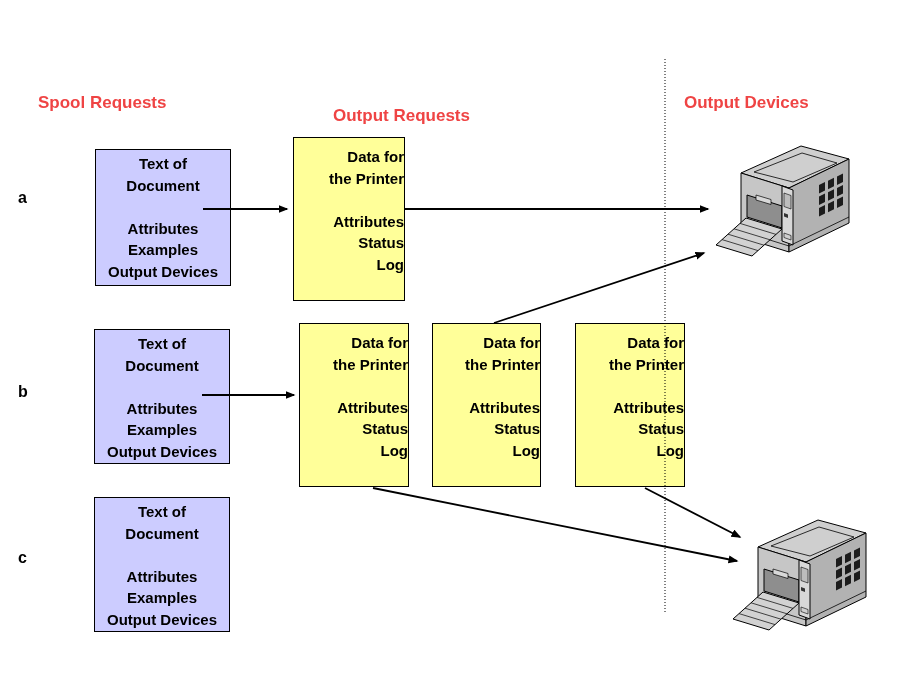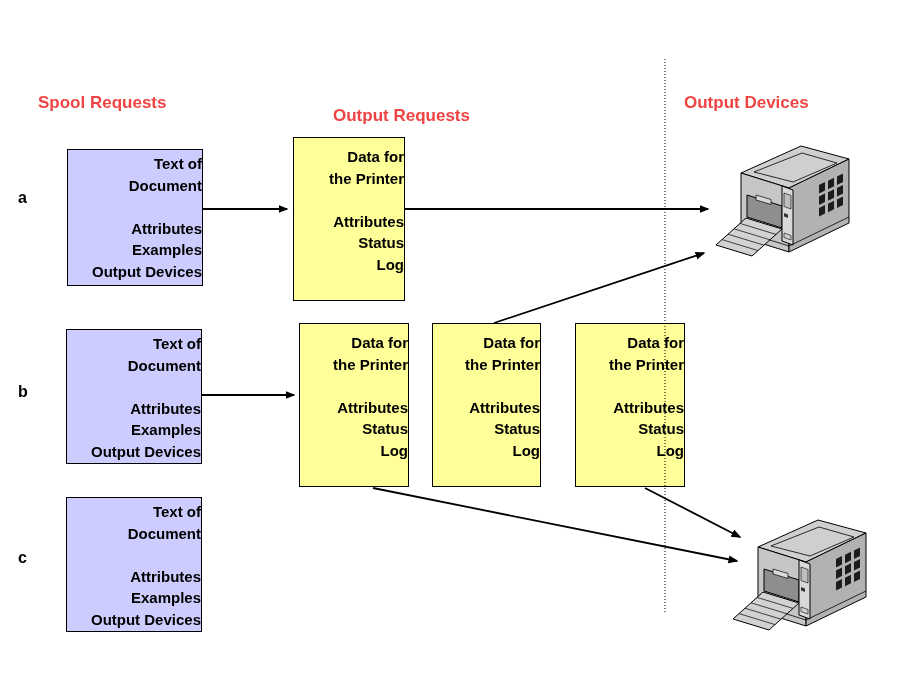--- a/index.html
+++ b/index.html
@@ -4,21 +4,21 @@
 <style>
   html,body{margin:0;padding:0;background:var(--background,#fff);}
   .canvas{position:relative;width:900px;height:675px;background:var(--background,#fff);
           font-family:"Liberation Sans",sans-serif;overflow:hidden;}
   .hdr{position:absolute;font-weight:bold;font-size:17px;color:#ef4444;white-space:nowrap;}
   .rowlbl{position:absolute;font-weight:bold;font-size:16px;color:#000;}
   .box{position:absolute;box-sizing:border-box;border:1px solid var(--box_border,#000);
        font-weight:bold;font-size:15px;line-height:21.5px;color:#000;}
   .box .ln{white-space:nowrap;}
   .box .sp{height:21.5px;}
-  .blue{background:var(--spool_box_fill,#ccccff);text-align:right;padding-top:3px;}
+  .blue{background:var(--spool_box_fill,#ccccff);text-align:center;padding-top:3px;margin-left:28px;}
   .yellow{background:var(--output_box_fill,#ffff99);text-align:right;padding:8px 0 0 10px;}
   .overlay{position:absolute;left:0;top:0;pointer-events:none;}
 </style>
 </head>
 <body>
 
 <div class="canvas">
 
   <div class="hdr" style="left:38px;top:93px;">Spool Requests</div>
   <div class="hdr" style="left:333px;top:106px;text-align:right;">Output Requests</div>

